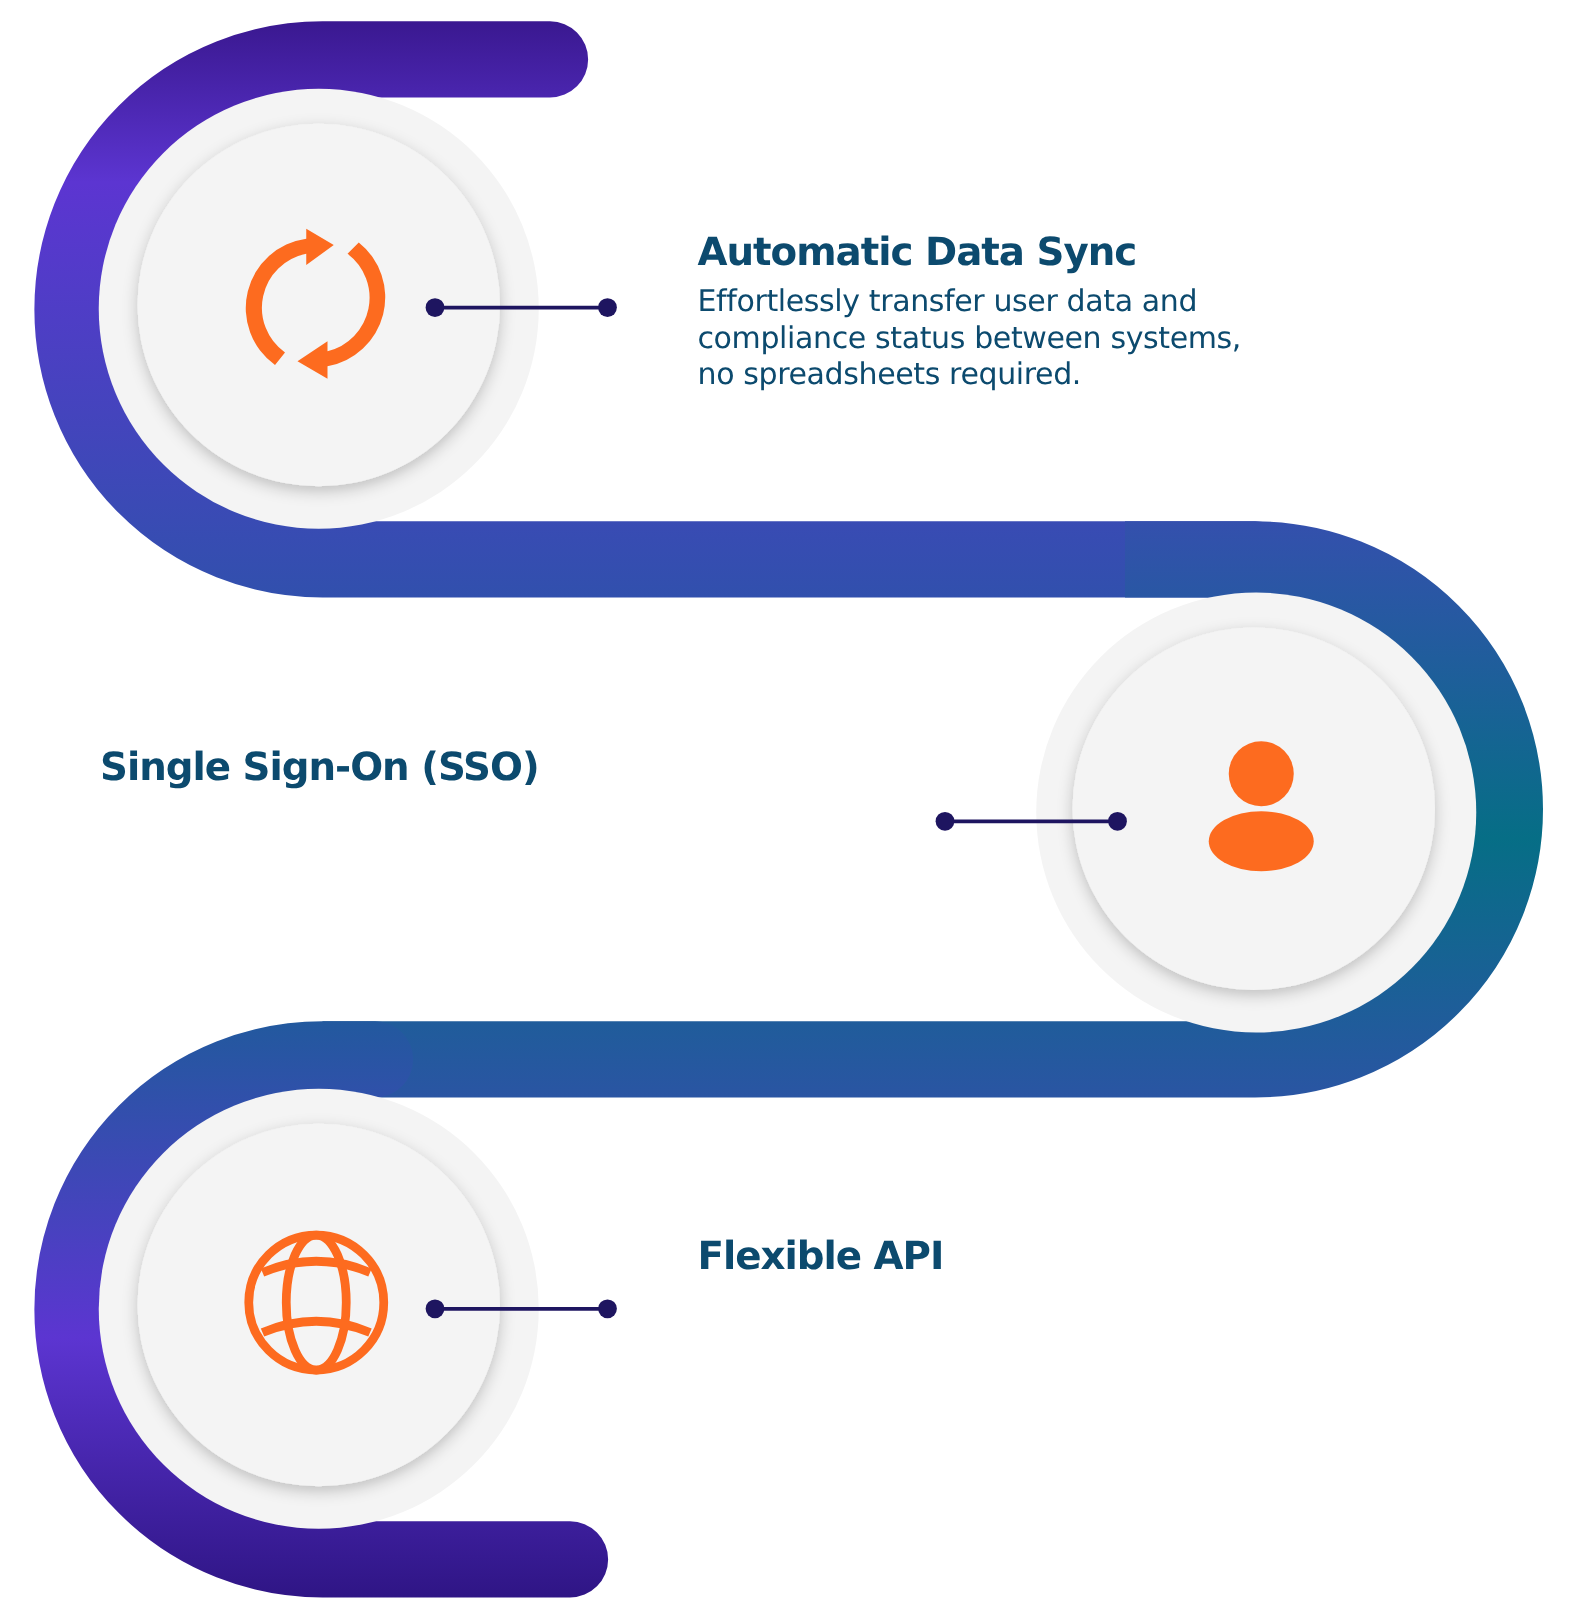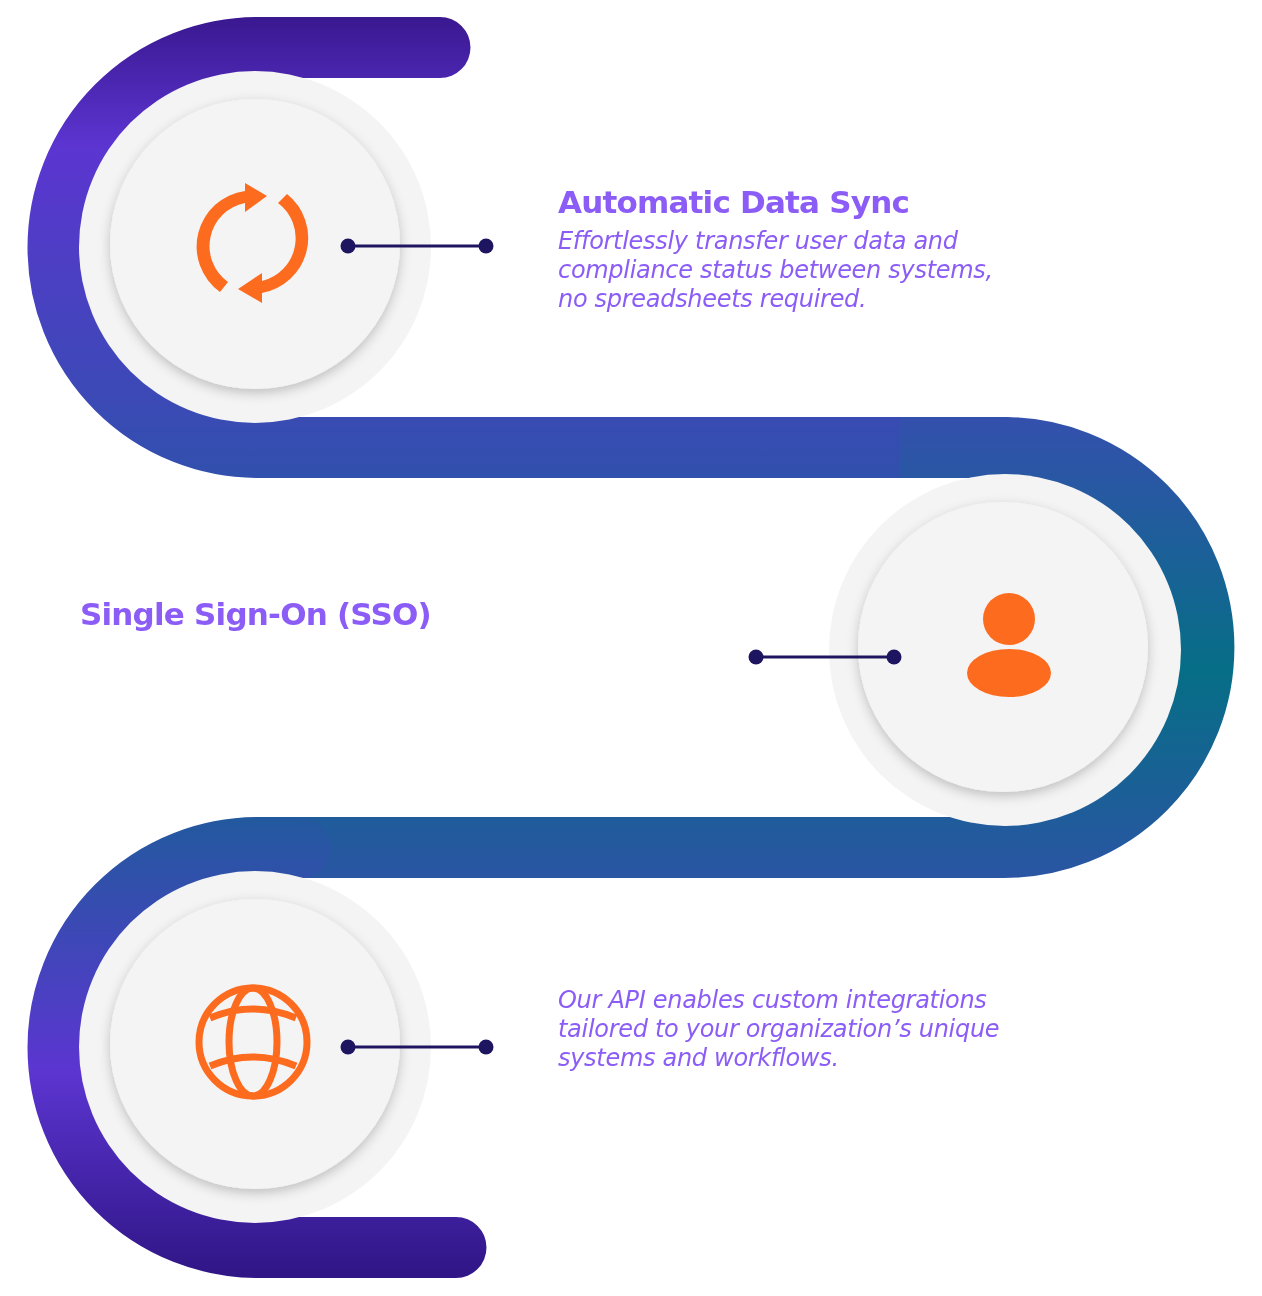--- a/index.html
+++ b/index.html
@@ -1,20 +1,20 @@
 <!DOCTYPE html>
 <html><head>
 <meta charset="utf-8">
 <style>
   html, body { margin:0; padding:0; background:#ffffff; }
   body { width:1262px; height:1296px; position:relative; overflow:hidden; font-family:"DejaVu Sans", sans-serif; }
   #stage { position:absolute; left:0; top:0; width:1262px; height:1296px; }
-  .feature { position:absolute; color:#8b5cf6; }
+  .feature { position:absolute; color:#0c4a6e; }
   .feature .title { font-family:"DejaVu Sans", sans-serif; font-weight:bold; font-size:31px; letter-spacing:-0.8px; line-height:38px; margin:0 0 6px 0; }
-  .feature .desc { font-family:"DejaVu Sans", sans-serif; font-size:24px; line-height:29px; letter-spacing:-0.3px; margin:0; white-space:pre-line;font-style:italic; }
+  .feature .desc { font-family:"DejaVu Sans", sans-serif; font-size:24px; line-height:29px; letter-spacing:-0.3px; margin:0; white-space:pre-line; }
   #f1 { left:558px; top:183px; width:560px; }
   #f2 { left:80px; top:595px; width:622px; }
   #f3 { left:558px; top:986px; width:560px; }
 </style>
 </head>
 <body>
 
 <svg id="stage" width="1262" height="1296" viewBox="0 0 1262 1296" xmlns="http://www.w3.org/2000/svg">
   <defs>
     <linearGradient id="gTop" x1="0" y1="17" x2="0" y2="478" gradientUnits="userSpaceOnUse">
@@ -104,16 +104,14 @@
   <p class="desc">Effortlessly transfer user data and
 compliance status between systems,
 no spreadsheets required.</p>
 </div>
 
 <div class="feature" id="f2">
   <h2 class="title">Single Sign-On (SSO)</h2>
 </div>
 
 <div class="feature" id="f3">
-  <p class="desc">Our API enables custom integrations
-tailored to your organization’s unique
-systems and workflows.</p>
+  <h2 class="title">Flexible API</h2>
 </div>
 
 </body></html>

